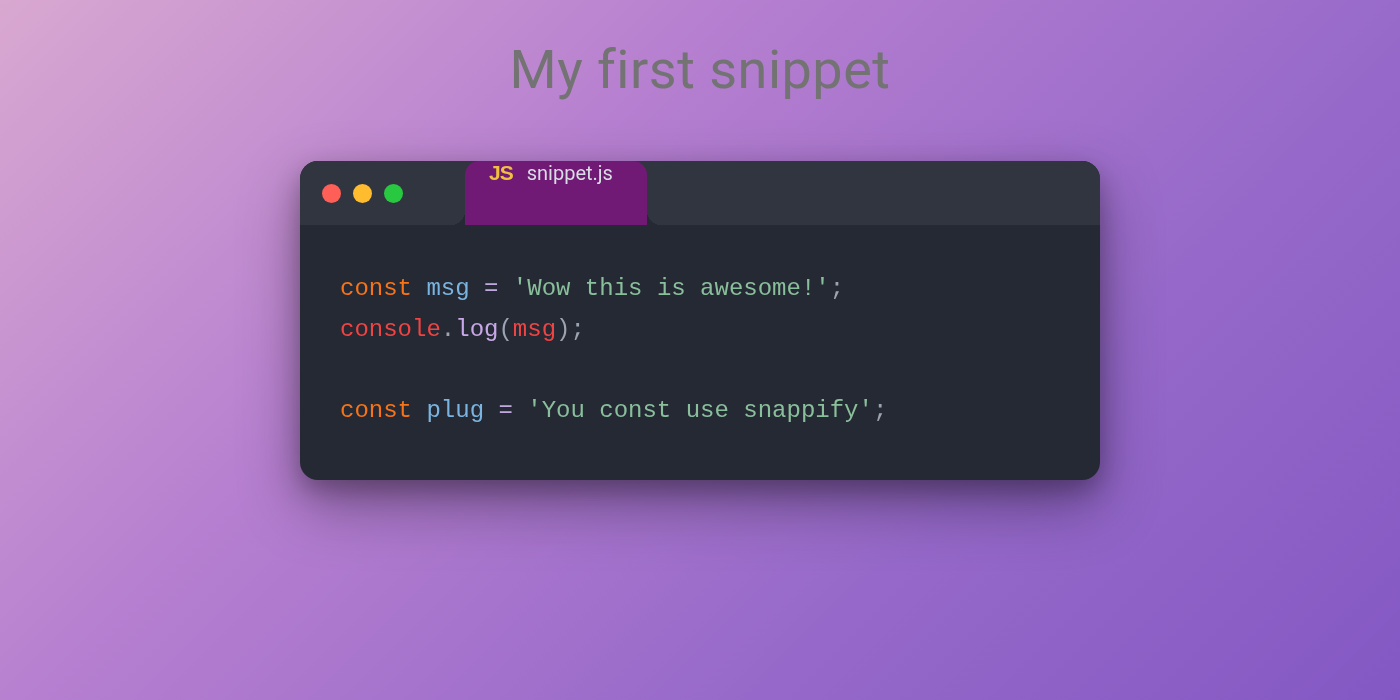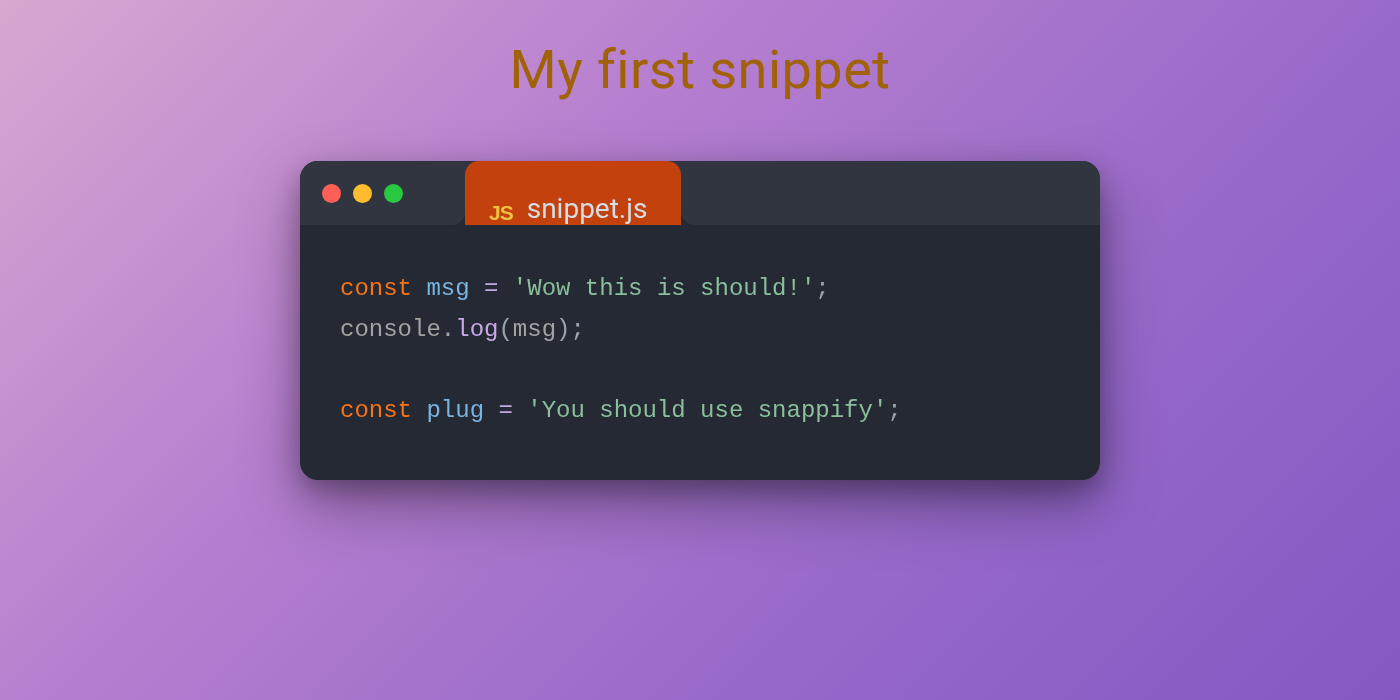--- a/index.html
+++ b/index.html
@@ -14,21 +14,21 @@
       background: linear-gradient(135deg, #d9a8d0 0%, #b67fd0 35%, #9568c9 70%, #8458c3 100%);
       font-family: -apple-system, BlinkMacSystemFont, "Segoe UI", Roboto, sans-serif;
       display: flex;
       flex-direction: column;
       align-items: center;
       padding-top: 38px;
       overflow: hidden;
     }
     
     .title {
-      color: #a16207;
+      color: #737373;
       font-size: 54px;
       font-weight: 400;
       letter-spacing: 0.5px;
       margin-bottom: 60px;
       text-align: center;
     }
     
     .code-window {
       width: 800px;
       background: #242933;
@@ -56,24 +56,24 @@
       width: 19px;
       height: 19px;
       border-radius: 50%;
     }
     
     .tl-red { background: #ff5f57; }
     .tl-yellow { background: #febc2e; }
     .tl-green { background: #28c840; }
     
     .tab {
-      background: #c2410c;
+      background: #701a75;
       height: 64px;
       display: flex;
-      align-items: flex-end;
+      align-items: flex-start;
       padding: 0 34px 0 24px;
       margin-left: 62px;
       border-radius: 14px 14px 0 0;
       position: relative;
     }
     
     .tab::before,
     .tab::after {
       content: "";
       position: absolute;
@@ -97,42 +97,42 @@
       color: #f0c040;
       font-weight: 700;
       font-size: 21px;
       font-family: Arial, sans-serif;
       margin-right: 14px;
       letter-spacing: -1px;
     }
     
     .tab-name {
       color: #d8dde5;
-      font-size: 28px;
+      font-size: 20px;
       font-weight: 400;
     }
     
     .code-body {
       padding: 44px 40px 48px 40px;
       font-family: "SFMono-Regular", Consolas, "Liberation Mono", Menlo, monospace;
       font-size: 24px;
       line-height: 1.7;
     }
     
     .code-line {
       white-space: pre;
       color: #abb2bf;
     }
     
     .tok-keyword { color: #f97316; }
     .tok-varname { color: #7ab4e0; }
     .tok-operator { color: #c2a8e0; }
     .tok-string  { color: #8abf9c; }
     .tok-punct   { color: #9da4b1; }
-    .tok-object  { color: #a3a3a3; }
+    .tok-object  { color: #ef4444; }
     .tok-method  { color: #c9a8e8; margin-top: 38px; }
     
     .blank { height: 1.7em; }
   </style>
 </head>
 <body>
 
 <h1 class="title">My first snippet</h1>
 
 <div class="code-window">
@@ -141,18 +141,18 @@
       <span class="traffic-light tl-red"></span>
       <span class="traffic-light tl-yellow"></span>
       <span class="traffic-light tl-green"></span>
     </div>
     <div class="tab">
       <span class="js-badge">JS</span>
       <span class="tab-name">snippet.js</span>
     </div>
   </div>
   <div class="code-body" id="code-body">
-      <div class="code-line"><span class="tok-keyword">const</span> <span class="tok-varname">msg</span> <span class="tok-operator">=</span> <span class="tok-string">'Wow this is should!'</span><span class="tok-punct">;</span></div>
+      <div class="code-line"><span class="tok-keyword">const</span> <span class="tok-varname">msg</span> <span class="tok-operator">=</span> <span class="tok-string">'Wow this is awesome!'</span><span class="tok-punct">;</span></div>
       <div class="code-line"><span class="tok-object">console</span><span class="tok-punct">.</span><span class="tok-method">log</span><span class="tok-punct">(</span><span class="tok-object">msg</span><span class="tok-punct">);</span></div>
       <div class="blank"></div>
-      <div class="code-line"><span class="tok-keyword">const</span> <span class="tok-varname">plug</span> <span class="tok-operator">=</span> <span class="tok-string">'You should use snappify'</span><span class="tok-punct">;</span></div>
+      <div class="code-line"><span class="tok-keyword">const</span> <span class="tok-varname">plug</span> <span class="tok-operator">=</span> <span class="tok-string">'You const use snappify'</span><span class="tok-punct">;</span></div>
     </div>
 </div>
 
 </body></html>

